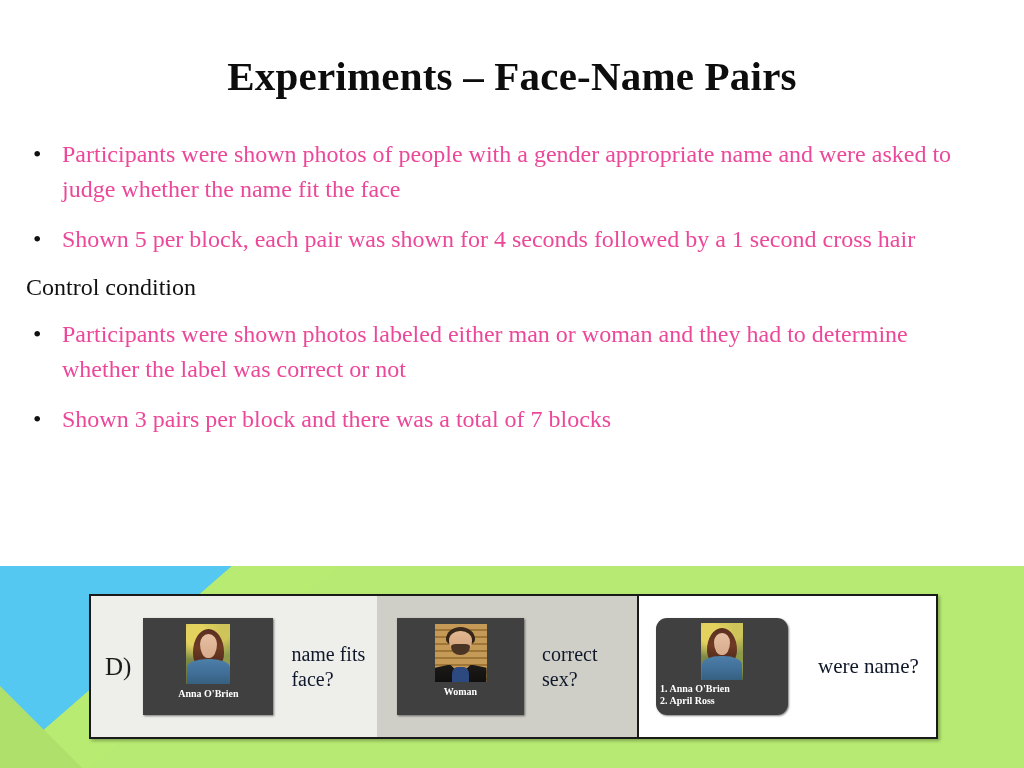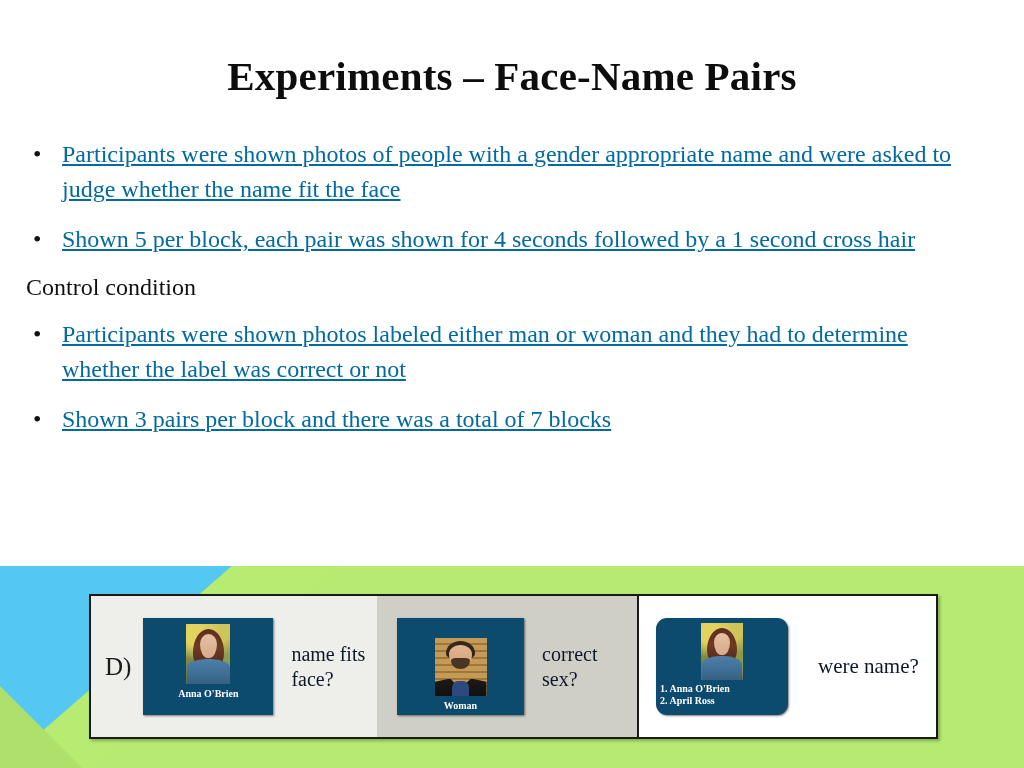--- a/index.html
+++ b/index.html
@@ -58,22 +58,21 @@
     line-height: 1.46;
     text-align: left;
     padding-left: 7px;
     box-sizing: border-box;
     color: #111111;
   }
   .bullet-text {
     flex: 1 1 auto;
     font-size: 24px;
     line-height: 1.46;
-    color: #0369a1;
-    text-decoration: underline;
+    color: #ec4899;
   }
   .gap-sm { height: 9px; }
 
   
   .deco-band {
     position: absolute;
     left: 0;
     top: 566px;
     width: 1024px;
     height: 202px;
@@ -108,30 +107,30 @@
   .panel-letter {
     font-size: 25px;
     color: #1b1b1b;
     margin-left: 14px;
     margin-right: 6px;
     font-family: "Liberation Serif", "DejaVu Serif", serif;
   }
 
   
   .stim-card {
-    background: #0c4a6e;
+    background: #404040;
     box-sizing: border-box;
     display: flex;
     flex-direction: column;
     align-items: center;
     justify-content: flex-start;
     box-shadow: 1px 1px 2px rgba(0,0,0,0.5);
   }
   .card-a { width: 130px; height: 97px; padding-top: 6px; margin-left: 6px; }
-  .card-b { width: 127px; height: 97px; padding-top: 20px; margin-left: 20px; }
+  .card-b { width: 127px; height: 97px; padding-top: 6px; margin-left: 20px; }
   .card-c { width: 132px; height: 97px; padding-top: 5px; margin-left: 17px; border-radius: 11px; }
 
   .photo {
     position: relative;
     overflow: hidden;
     background: #6a6a4a;
   }
   .photo-a { width: 44px; height: 60px; }
   .photo-b { width: 52px; height: 58px; }
   .photo-c { width: 42px; height: 57px; }

